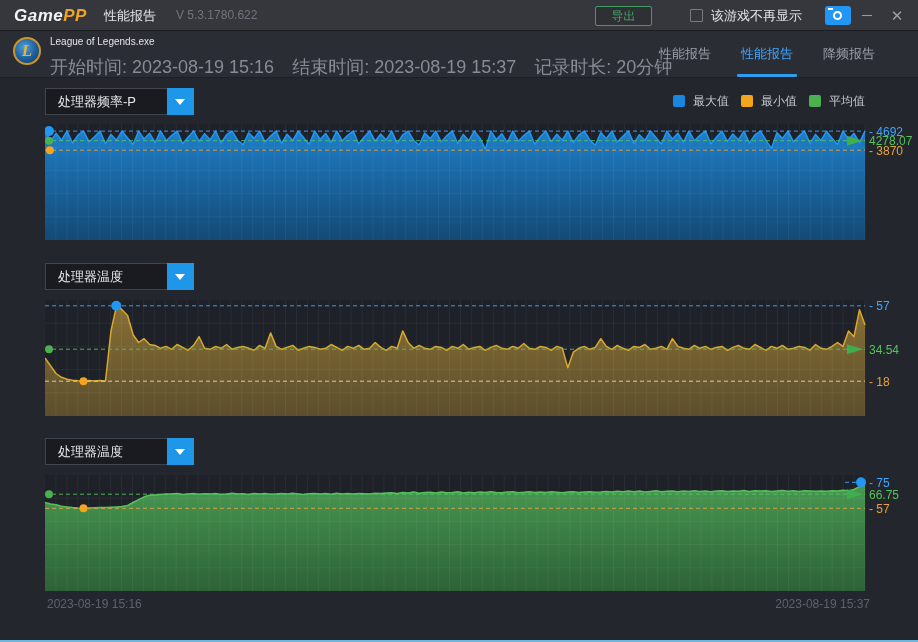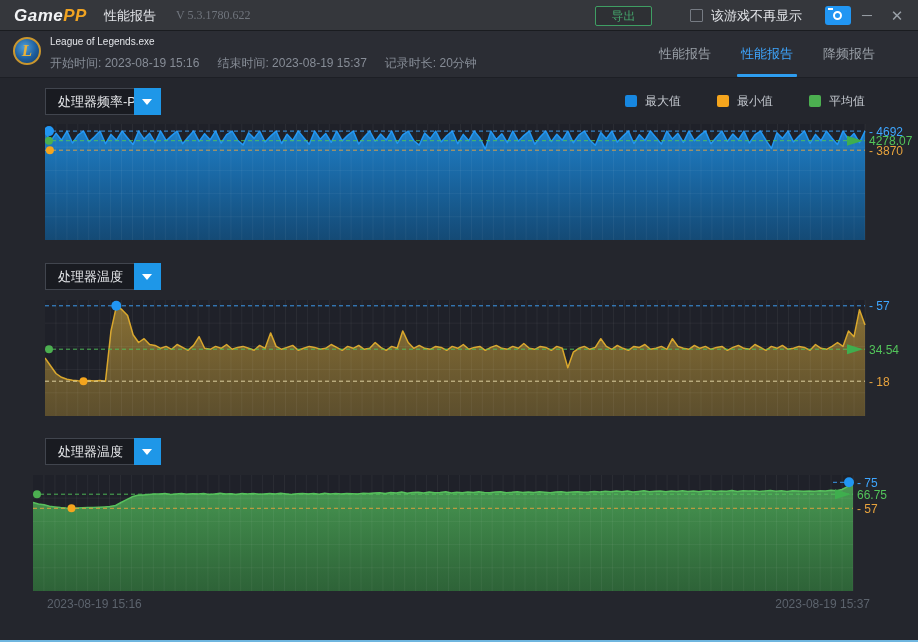--- a/index.html
+++ b/index.html
@@ -5,49 +5,49 @@
   html,body{margin:0;padding:0;background:#17181c;}
   *{box-sizing:border-box;font-family:"Liberation Sans","DejaVu Sans",sans-serif;}
   #stage{position:relative;width:918px;height:642px;background:#24262d;overflow:hidden;}
   .abs{position:absolute;}
 
   
   .titlebar{left:0;top:0;width:918px;height:31px;background:#35373c;border-bottom:1px solid #1a1c20;}
   .logo{left:14px;top:0;height:31px;line-height:31px;font-size:17px;font-weight:800;font-style:italic;letter-spacing:.5px;}
   .logo .g{color:#f2f3f5;} .logo .p{color:#f0a322;}
   .app-title{left:104px;top:0;height:31px;line-height:31px;font-size:13px;color:#e4e6ea;}
-  .version{left:176px;top:0;height:31px;line-height:31px;font-size:12px;color:#70757d;font-family:Liberation Serif, serif;}
+  .version{left:176px;top:0;height:31px;line-height:31px;font-size:12px;color:#70757d;}
   .export-btn{left:595px;top:6px;width:57px;height:20px;border:1px solid #3f9e63;border-radius:2px;
     color:#45a86d;font-size:12px;text-align:center;line-height:18px;background:rgba(0,0,0,0.12);cursor:pointer;}
   .chk{left:690px;top:9px;width:13px;height:13px;border:1px solid #767b83;background:transparent;border-radius:1px;cursor:pointer;}
   .chk-label{left:711px;top:0;height:31px;line-height:31px;font-size:13px;color:#e2e4e8;}
   .camera-btn{left:825px;top:6px;width:26px;height:19px;background:#2196f3;border-radius:3px;cursor:pointer;}
   .camera-btn .lens{position:absolute;left:8px;top:5px;width:9px;height:9px;border:2px solid #fff;border-radius:50%;}
   .camera-btn .nub{position:absolute;left:3px;top:2px;width:5px;height:2px;background:#fff;}
   .win-btn{top:0;width:22px;height:31px;line-height:31px;text-align:center;color:#9aa0a8;font-size:14px;cursor:pointer;}
 
   
   .header{left:0;top:31px;width:918px;height:47px;background:#2b2d34;border-bottom:1px solid #1d1f25;}
   .game-icon{left:13px;top:37px;width:28px;height:28px;border-radius:50%;
     background:radial-gradient(circle at 40% 35%,#4f9fd8 0%,#1d5d9c 55%,#123a63 100%);
     border:2px solid #c9962e;color:#e8b23a;font-weight:bold;font-style:italic;
     font-family:"Liberation Serif","DejaVu Serif",serif;font-size:17px;text-align:center;line-height:24px;}
   .game-title{left:50px;top:36px;font-size:10px;color:#e3e5e9;}
-  .times{left:50px;top:55px;display:flex;gap:18px;font-size:12px;color:#868c96;}
+  .times{left:50px;top:55px;display:flex;gap:18px;font-size:18px;color:#868c96;}
   .tab{top:31px;width:62px;height:46px;line-height:46px;text-align:center;font-size:13px;color:#9aa0a8;cursor:pointer;}
   .tab.active{color:#3ea6ff;}
   .tab-underline{top:74px;width:60px;height:3px;background:#2e9df0;border-radius:1px;}
 
   
-  .dropdown{width:116px;height:27px;background:#191b21;border:1px solid #41454e;cursor:pointer;}
+  .dropdown{width:149px;height:27px;background:#191b21;border:1px solid #41454e;cursor:pointer;}
   .dropdown .dd-label{position:absolute;left:12px;top:0;height:25px;line-height:25px;font-size:13px;color:#e8eaed;white-space:nowrap;}
   .dd-btn{position:absolute;right:-1px;top:-1px;width:27px;height:27px;background:#1e97e8;}
   .dd-arrow{position:absolute;left:8px;top:11px;width:0;height:0;border-left:5px solid transparent;
     border-right:5px solid transparent;border-top:6px solid #fff;}
-  .legend{top:93px;right:53px;display:flex;gap:36px;align-items:center;height:16px;}
+  .legend{top:93px;right:53px;display:flex;gap:12px;align-items:center;height:16px;}
   .legend-item{display:flex;align-items:center;gap:8px;}
   .legend-swatch{width:12px;height:12px;border-radius:2px;}
   .legend-label{font-size:12px;color:#c3c7ce;}
 
   .plot{width:870px;height:116px;}
   .ts{top:597px;font-size:12px;color:#5c636d;}
   .bottom-strip{left:0;top:640px;width:918px;height:2px;background:#6fb6df;}
 </style>
 </head>
 <body>
@@ -316,21 +316,21 @@
         <circle cx="38.5" cy="81.2" r="4" fill="#f5a51d"></circle>
         <polygon points="802,44.2 818,49.2 802,54.2" fill="#3fae4e"></polygon>
       </svg></div>
 
   <div class="abs dropdown" style="left:45px;top:438px;">
     <span class="dd-label">处理器温度</span>
     <span class="dd-btn">
         <span class="dd-arrow"></span>
       </span>
   </div>
-  <div class="abs plot" style="left:33px;top:475px;"><svg viewBox="0 0 870 116" width="870" height="116">
+  <div class="abs plot" style="left:45px;top:475px;"><svg viewBox="0 0 870 116" width="870" height="116">
         <rect x="0" y="0" width="820" height="116" fill="#1f2129"></rect>
         <defs>
           <linearGradient id="grad2" x1="0" y1="0" x2="0" y2="1">
             <stop offset="0%" stop-color="rgba(80,175,90,0.85)"></stop>
             <stop offset="100%" stop-color="rgba(52,126,62,0.7)"></stop>
           </linearGradient>
         </defs>
         <path d="M0.0,27.5 L5.5,29.0 L11.0,29.7 L16.5,31.2 L22.0,31.9 L27.5,32.6 L33.0,33.1 L38.5,33.3 L44.0,33.1 L49.5,32.8 L55.0,32.5 L60.5,32.6 L66.0,32.2 L71.5,31.9 L77.0,31.6 L82.6,30.5 L88.1,27.5 L93.6,24.6 L99.1,21.8 L104.6,20.3 L110.1,19.9 L115.6,19.6 L121.1,18.9 L126.6,19.1 L132.1,18.6 L137.6,19.4 L143.1,18.9 L148.6,18.4 L154.1,19.3 L159.6,18.7 L165.1,19.0 L170.6,18.6 L176.1,19.6 L181.6,18.9 L187.1,18.3 L192.6,19.1 L198.1,18.7 L203.6,19.4 L209.1,18.6 L214.6,19.0 L220.1,18.4 L225.6,19.3 L231.1,18.9 L236.6,18.6 L242.1,19.1 L247.7,18.3 L253.2,18.9 L258.7,19.4 L264.2,18.7 L269.7,18.4 L275.2,19.0 L280.7,18.6 L286.2,19.3 L291.7,18.3 L297.2,18.9 L302.7,18.6 L308.2,19.1 L313.7,18.4 L319.2,18.7 L324.7,19.0 L330.2,18.3 L335.7,18.6 L341.2,18.1 L346.7,17.7 L352.2,18.4 L357.7,17.4 L363.2,18.0 L368.7,17.1 L374.2,18.3 L379.7,17.5 L385.2,17.3 L390.7,18.1 L396.2,17.0 L401.7,17.8 L407.2,17.4 L412.8,16.8 L418.3,18.0 L423.8,17.3 L429.3,17.7 L434.8,17.0 L440.3,17.5 L445.8,16.7 L451.3,17.4 L456.8,17.8 L462.3,17.1 L467.8,16.8 L473.3,17.7 L478.8,17.3 L484.3,16.7 L489.8,17.5 L495.3,17.0 L500.8,17.4 L506.3,16.8 L511.8,17.3 L517.3,17.7 L522.8,17.0 L528.3,16.7 L533.8,17.4 L539.3,17.1 L544.8,16.8 L550.3,17.3 L555.8,17.0 L561.3,16.5 L566.8,17.1 L572.3,16.2 L577.9,16.8 L583.4,16.0 L588.9,16.7 L594.4,16.1 L599.9,17.0 L605.4,16.4 L610.9,15.8 L616.4,16.7 L621.9,16.2 L627.4,16.0 L632.9,16.8 L638.4,16.1 L643.9,16.5 L649.4,15.7 L654.9,16.4 L660.4,16.0 L665.9,16.7 L671.4,16.1 L676.9,15.7 L682.4,16.5 L687.9,16.0 L693.4,16.2 L698.9,15.5 L704.4,16.4 L709.9,15.8 L715.4,16.1 L720.9,15.7 L726.4,16.5 L731.9,16.0 L737.4,15.5 L743.0,16.2 L748.5,15.8 L754.0,16.4 L759.5,15.7 L765.0,16.0 L770.5,16.2 L776.0,16.0 L781.5,16.2 L787.0,15.7 L792.5,16.0 L798.0,15.2 L803.5,15.7 L809.0,14.5 L814.5,11.6 L820.0,7.3 L820,116 L0,116 Z" fill="url(#grad2)"></path>
         <polyline points="0.0,27.5 5.5,29.0 11.0,29.7 16.5,31.2 22.0,31.9 27.5,32.6 33.0,33.1 38.5,33.3 44.0,33.1 49.5,32.8 55.0,32.5 60.5,32.6 66.0,32.2 71.5,31.9 77.0,31.6 82.6,30.5 88.1,27.5 93.6,24.6 99.1,21.8 104.6,20.3 110.1,19.9 115.6,19.6 121.1,18.9 126.6,19.1 132.1,18.6 137.6,19.4 143.1,18.9 148.6,18.4 154.1,19.3 159.6,18.7 165.1,19.0 170.6,18.6 176.1,19.6 181.6,18.9 187.1,18.3 192.6,19.1 198.1,18.7 203.6,19.4 209.1,18.6 214.6,19.0 220.1,18.4 225.6,19.3 231.1,18.9 236.6,18.6 242.1,19.1 247.7,18.3 253.2,18.9 258.7,19.4 264.2,18.7 269.7,18.4 275.2,19.0 280.7,18.6 286.2,19.3 291.7,18.3 297.2,18.9 302.7,18.6 308.2,19.1 313.7,18.4 319.2,18.7 324.7,19.0 330.2,18.3 335.7,18.6 341.2,18.1 346.7,17.7 352.2,18.4 357.7,17.4 363.2,18.0 368.7,17.1 374.2,18.3 379.7,17.5 385.2,17.3 390.7,18.1 396.2,17.0 401.7,17.8 407.2,17.4 412.8,16.8 418.3,18.0 423.8,17.3 429.3,17.7 434.8,17.0 440.3,17.5 445.8,16.7 451.3,17.4 456.8,17.8 462.3,17.1 467.8,16.8 473.3,17.7 478.8,17.3 484.3,16.7 489.8,17.5 495.3,17.0 500.8,17.4 506.3,16.8 511.8,17.3 517.3,17.7 522.8,17.0 528.3,16.7 533.8,17.4 539.3,17.1 544.8,16.8 550.3,17.3 555.8,17.0 561.3,16.5 566.8,17.1 572.3,16.2 577.9,16.8 583.4,16.0 588.9,16.7 594.4,16.1 599.9,17.0 605.4,16.4 610.9,15.8 616.4,16.7 621.9,16.2 627.4,16.0 632.9,16.8 638.4,16.1 643.9,16.5 649.4,15.7 654.9,16.4 660.4,16.0 665.9,16.7 671.4,16.1 676.9,15.7 682.4,16.5 687.9,16.0 693.4,16.2 698.9,15.5 704.4,16.4 709.9,15.8 715.4,16.1 720.9,15.7 726.4,16.5 731.9,16.0 737.4,15.5 743.0,16.2 748.5,15.8 754.0,16.4 759.5,15.7 765.0,16.0 770.5,16.2 776.0,16.0 781.5,16.2 787.0,15.7 792.5,16.0 798.0,15.2 803.5,15.7 809.0,14.5 814.5,11.6 820.0,7.3" fill="none" stroke="#57c05c" stroke-width="1.5" stroke-linejoin="round"></polyline>
         <g stroke="rgba(255,255,255,0.05)" stroke-width="1">

